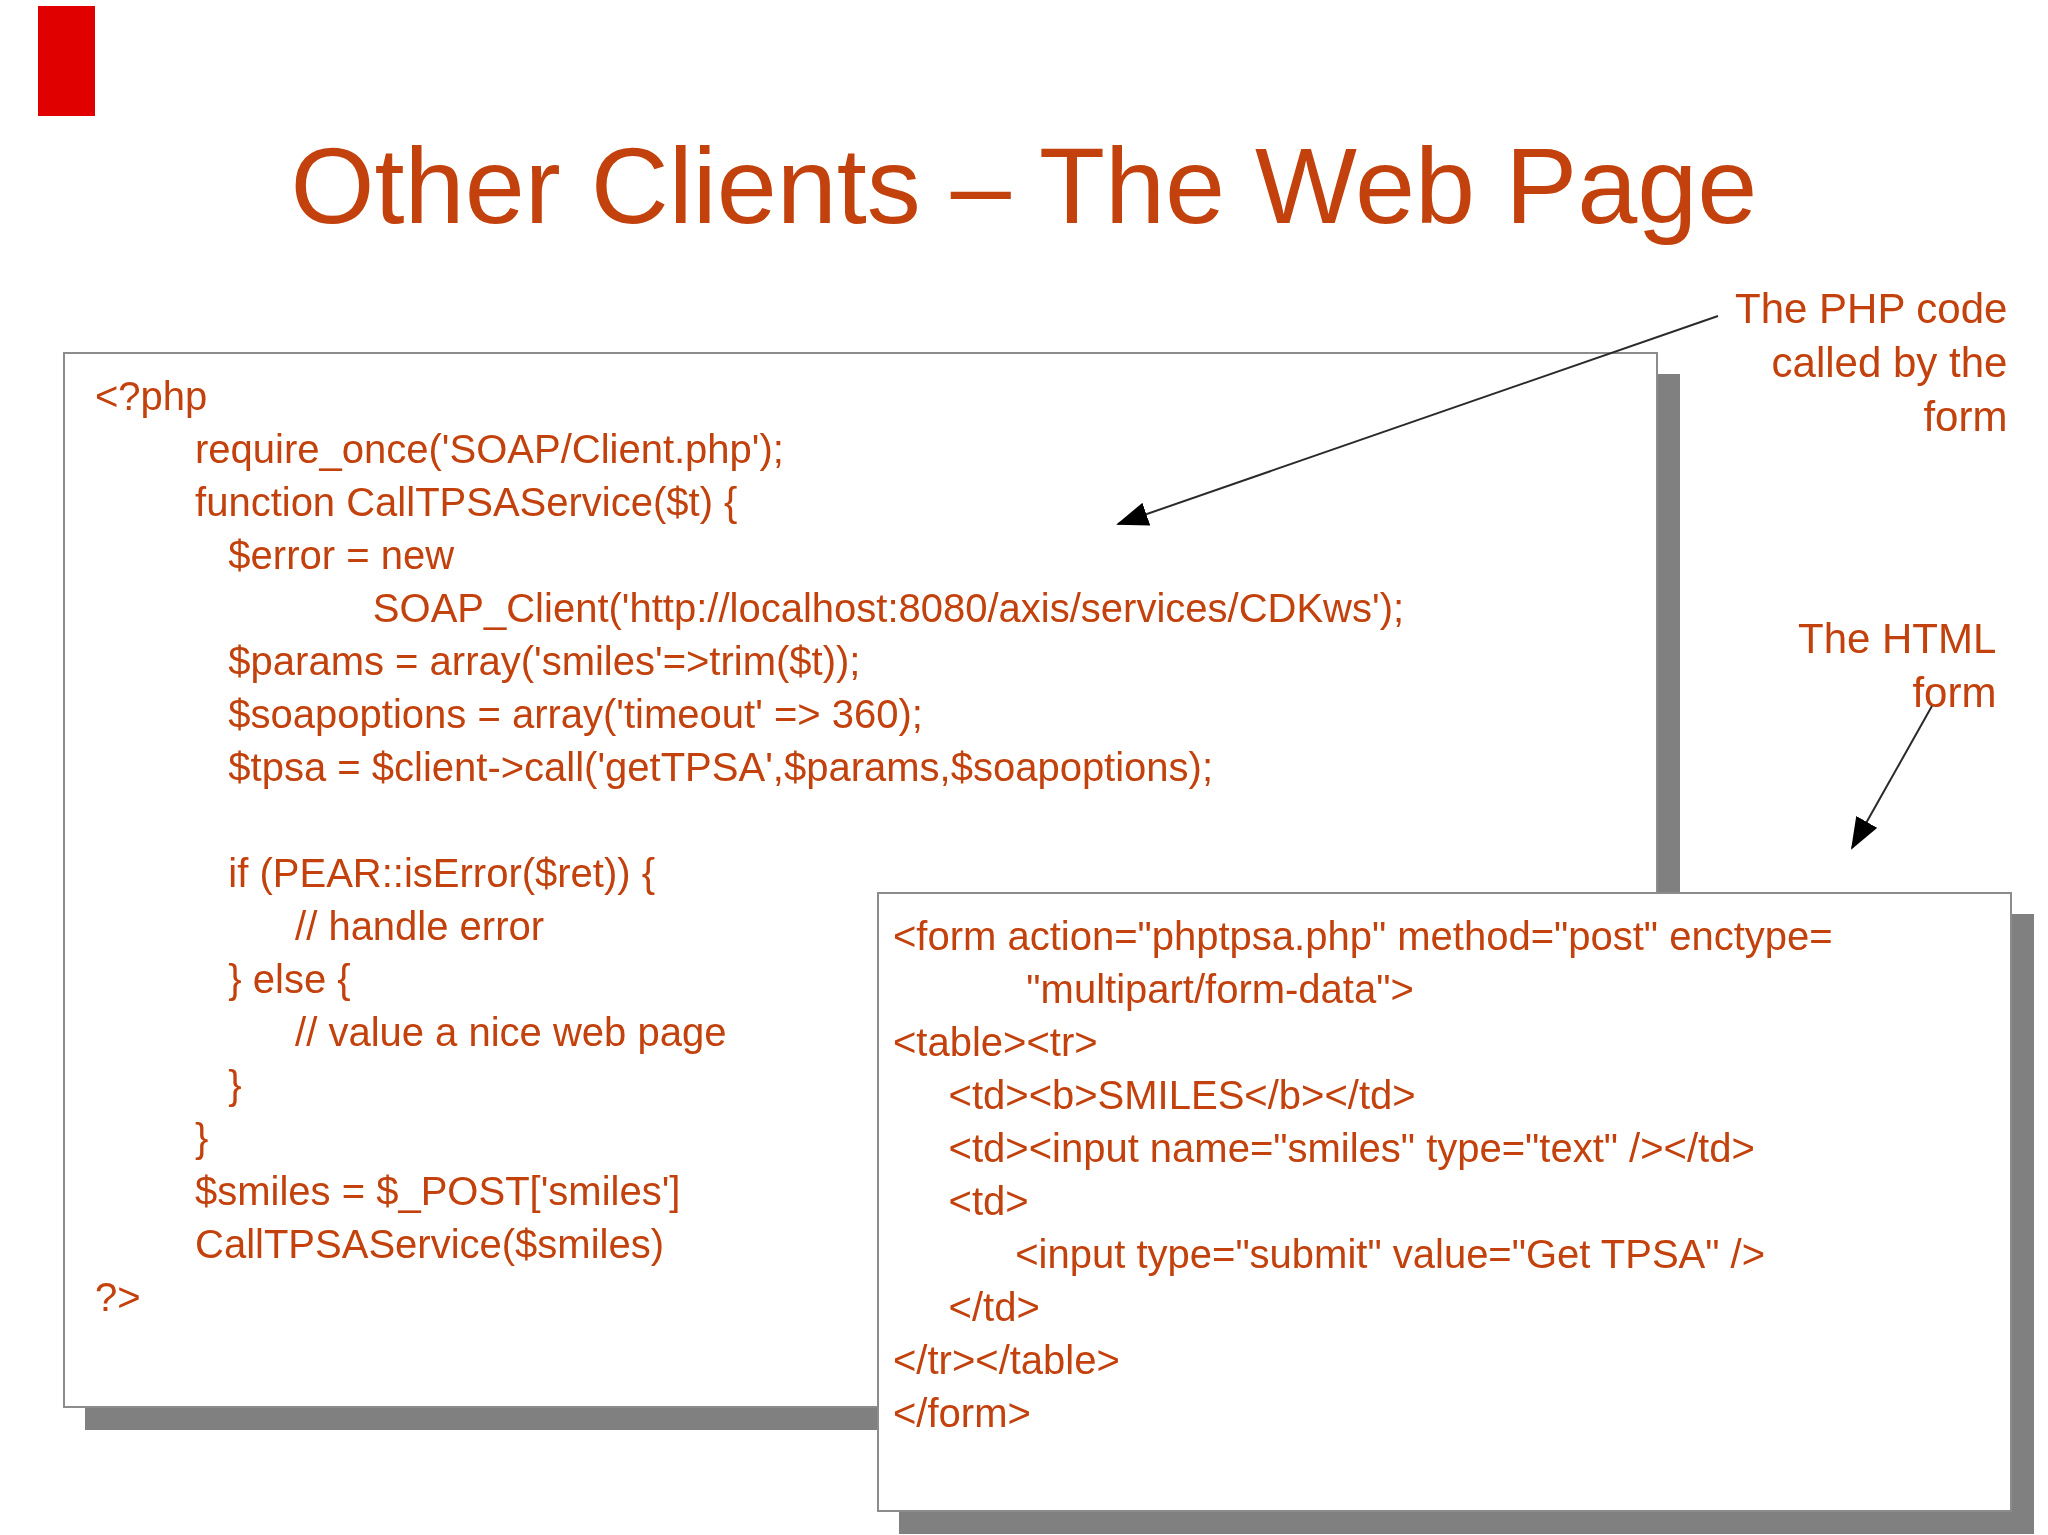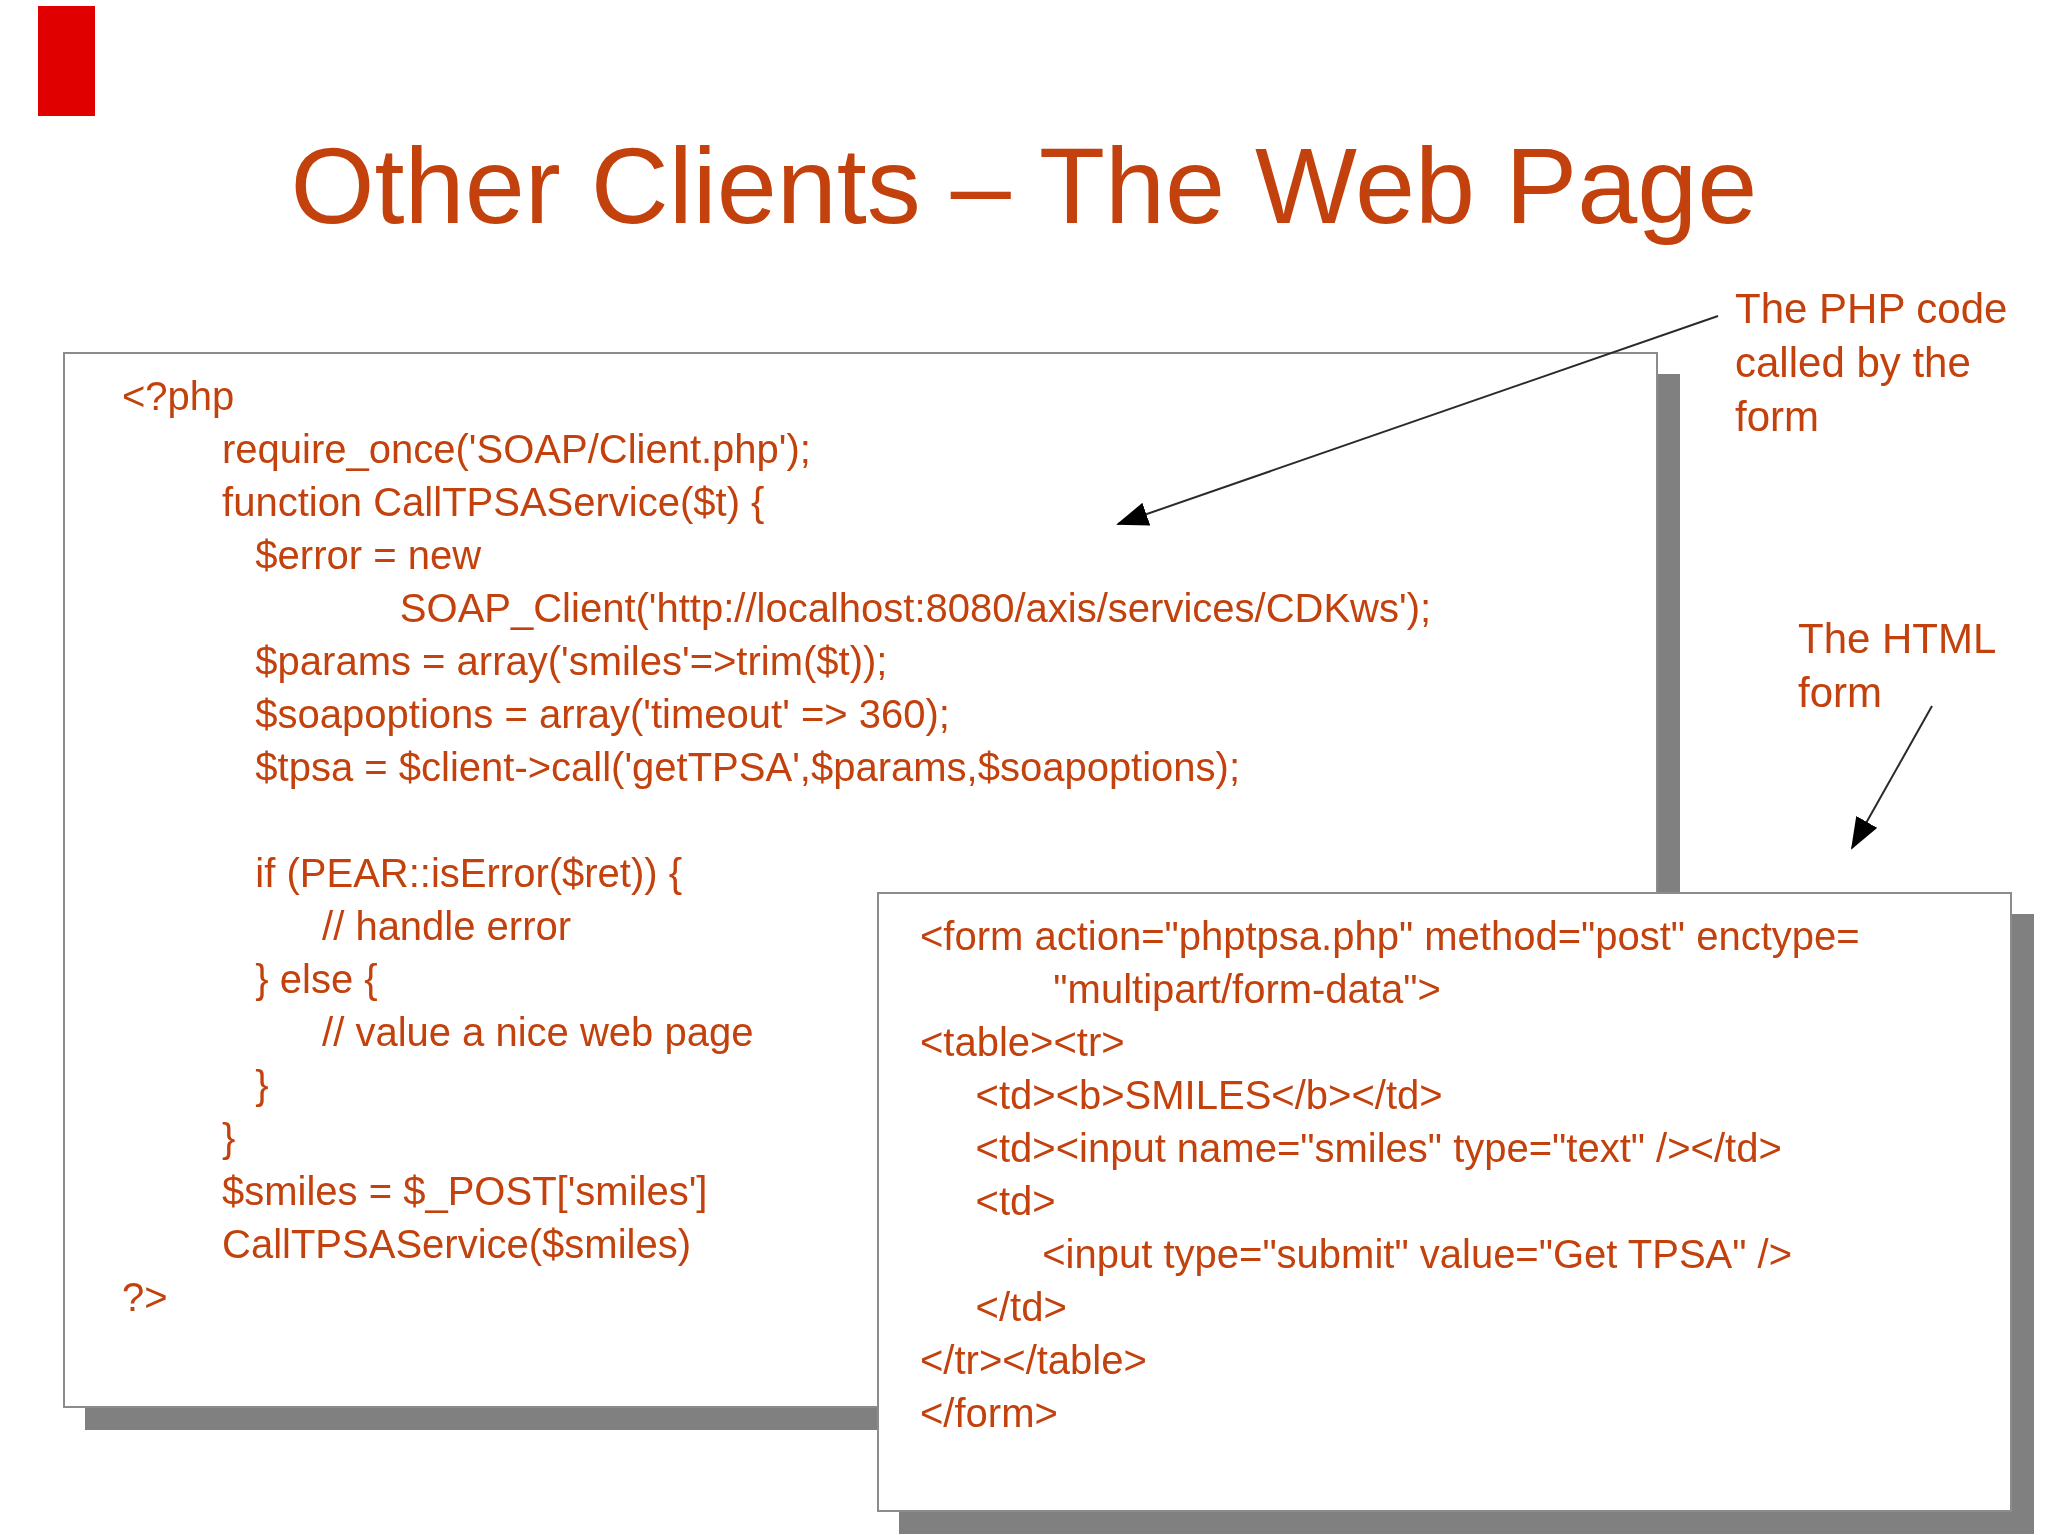--- a/index.html
+++ b/index.html
@@ -43,26 +43,27 @@
   .code-box.php-box {
     left: 63px; top: 352px;
     width: 1595px; height: 1056px;
     padding: 16px 10px 0 30px;
   }
   .code-box.form-box {
     left: 877px; top: 892px;
     width: 1135px; height: 620px;
     padding: 16px 8px 0 14px;
   }
-  .code-line { white-space: pre; min-height: 53px; margin-left: 27px; }
+  .code-line { white-space: pre; min-height: 53px; }
   .callout {
     position: absolute;
     font-size: 42px;
     line-height: 54px;
     white-space: pre-line;
+    text-align: right;
   }
   .callout.php-label { left: 1735px; top: 282px; }
   .callout.html-label { left: 1798px; top: 612px; }
   .arrows {
     position: absolute;
     left: 0; top: 0;
     width: 2048px; height: 1535px;
     pointer-events: none;
   }
 </style>

